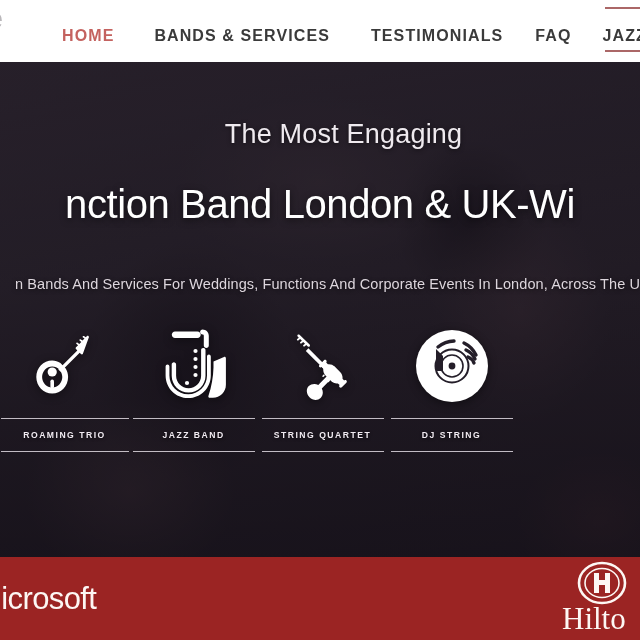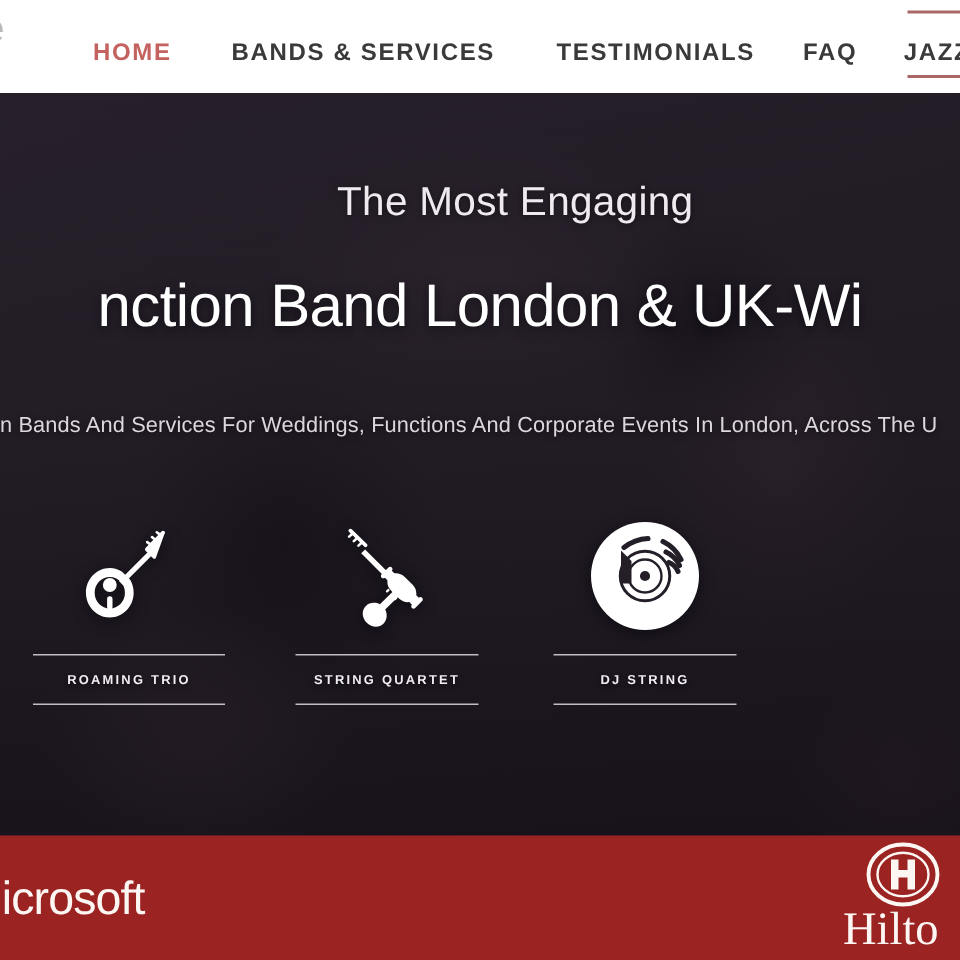--- a/index.html
+++ b/index.html
@@ -93,30 +93,30 @@
   .headline {
     position:absolute; top:120px; left:0; width:640px;
     text-align:center;
     font-size:40px; font-weight:400;
     color:#ffffff; letter-spacing:-.4px;
     white-space:nowrap;
     text-shadow:0 2px 7px rgba(0,0,0,.55);
   }
   .subhead {
     position:absolute; top:214px; left:0; width:640px;
-    text-align:left;
+    text-align:right;
     font-size:14.5px; font-weight:400;
     color:#ddd6dd; letter-spacing:.1px;
     white-space:nowrap;
     text-shadow:0 1px 4px rgba(0,0,0,.55);
   }
 
   
   .tiles {
-    position:absolute; top:276px; left:0;
+    position:absolute; top:258px; left:0;
     width:516px; height:140px;
     display:flex;
   }
   .tile {
     flex:1 1 0;
     display:flex; flex-direction:column;
     align-items:center;
     cursor:pointer;
   }
   .tile-icon {
@@ -221,20 +221,39 @@
             <path d="M61.6 8.2c-.5-.5-1.3-.5-1.8 0l-1.1 1.1-1.7-1.2c-.4-.3-.9-.2-1.2.2-.3.4-.2.9.2 1.2l1.5 1.1-2 2-1.7-1.2c-.4-.3-.9-.2-1.2.2-.3.4-.2.9.2 1.2l1.5 1.1-2 2-1.7-1.2c-.4-.3-.9-.2-1.2.2-.3.4-.2.9.2 1.2l1.5 1.1-2.1 2.1c-.5.5-.5 1.3 0 1.8l1.3 1.3-19 19 2.4 2.4 19-19 1.3 1.3c.5.5 1.3.5 1.8 0L61.6 10c.5-.5.5-1.3 0-1.8z"></path>
             <path d="M33.4 35.1c-2.4-1.6-5.2-2.5-8.2-2.5-8.8 0-15.9 7.4-15.9 16.5 0 9.1 7.1 16.5 15.9 16.5 8.8 0 15.9-7.4 15.9-16.5 0-3.2-.9-6.2-2.4-8.7l-5.3-5.3zm-8.2 24.5c-5.6 0-10.1-4.7-10.1-10.5s4.5-10.5 10.1-10.5 10.1 4.7 10.1 10.5-4.5 10.5-10.1 10.5z"></path>
             <circle cx="25.2" cy="44" r="4.6"></circle>
             <rect x="23.4" y="51.5" width="3.6" height="9" rx="1.8"></rect>
           </g>
         </svg>
       </div>
       <div class="tile-label">ROAMING TRIO</div>
     </div>
 
+    <div class="tile">
+      <div class="tile-icon">
+        <svg width="72" height="80" viewBox="0 0 72 80">
+          <g fill="#ffffff">
+            <path d="M17 5.5h22.5c1.8 0 3.2 1.4 3.2 3.2s-1.4 3.2-3.2 3.2H17c-1.8 0-3.2-1.4-3.2-3.2S15.2 5.5 17 5.5z"></path>
+            <path d="M44.6 3.5c3.4 0 6.2 2.8 6.2 6.2v9.8c0 1.4-1.1 2.5-2.5 2.5s-2.5-1.1-2.5-2.5V9.7c0-.7-.5-1.2-1.2-1.2-1.4 0-2.5-1.1-2.5-2.5s1.1-2.5 2.5-2.5z"></path>
+            <path d="M45 22c-1 0-1.9.8-1.9 1.9v25.8c0 6.9-5.6 12.5-12.5 12.5S18.1 56.6 18.1 49.7V38.5c0-1.2-1-2.2-2.2-2.2s-2.2 1-2.2 2.2v11.2c0 9.3 7.6 16.9 16.9 16.9 9.3 0 16.9-7.6 16.9-16.9V23.9c0-1.1-.9-1.9-1.9-1.9z"></path>
+            <path d="M50.9 28.5c-1 0-1.9.8-1.9 1.9v19c0 10.4-8.4 18.8-18.8 18.8-10.4 0-18.8-8.4-18.8-18.8v-8.9c0-1.1-.9-1.9-1.9-1.9s-1.9.8-1.9 1.9v8.9c0 12.5 10.1 22.6 22.6 22.6 12.5 0 22.6-10.1 22.6-22.6v-19c0-1.1-.9-1.9-1.9-1.9z"></path>
+            <path d="M55.5 35.5l10.5-4.6c.9-.4 1.9.3 1.9 1.3v26.6c0 7.2-5.8 13-13 13h-3.1c-1 0-1.7-1-1.4-1.9 3.2-9.3 4.8-18.8 5.1-28.4v-6z"></path>
+            <circle cx="37.5" cy="25" r="2.1"></circle>
+            <circle cx="37.5" cy="33" r="2.1"></circle>
+            <circle cx="37.5" cy="41" r="2.1"></circle>
+            <circle cx="37.5" cy="49" r="2.1"></circle>
+            <circle cx="29" cy="57" r="2.1"></circle>
+          </g>
+        </svg>
+      </div>
+      <div class="tile-label">JAZZ BAND</div>
+    </div>
 
     <div class="tile">
       <div class="tile-icon">
         <svg width="78" height="78" viewBox="0 0 78 78">
           <g fill="#ffffff">
             <path d="M15.5 7.8c-.5-.5-1.3-.5-1.8 0s-.5 1.3 0 1.8l1.1 1.1-1.6 1.4c-.4.3-.4.9-.1 1.2.3.4.9.4 1.2.1l1.8-1.5 1.8 1.8-1.6 1.4c-.4.3-.4.9-.1 1.2.3.4.9.4 1.2.1l1.8-1.5 1.8 1.8-1.6 1.4c-.4.3-.4.9-.1 1.2.3.4.9.4 1.2.1l1.8-1.5 1.5 1.5c.5.5 1.3.5 1.8 0s.5-1.3 0-1.8L15.5 7.8z"></path>
             <path d="M24.4 21.3L46 42.9l-2.6 2.6L21.8 23.9z"></path>
             <path d="M50.8 39.6c-1.9-1.9-4.4-2.7-6.9-2.4l-1.7-1.7c.6-.6.6-1.6 0-2.2-.6-.6-1.6-.6-2.2 0l-4.6 4.6c-.6.6-.6 1.6 0 2.2.6.6 1.6.6 2.2 0l1.7 1.7c-.3 2.5.5 5 2.4 6.9l.9.9-8.3 8.3c-3.2-1.7-7.1-1.2-9.5 1.2-2.9 2.9-2.6 7.8.7 11.1 3.3 3.3 8.2 3.6 11.1.7 2.4-2.4 2.9-6.3 1.2-9.5l8.3-8.3.9.9c1.9 1.9 4.4 2.7 6.9 2.4l1.7 1.7c-.6.6-.6 1.6 0 2.2.6.6 1.6.6 2.2 0l4.6-4.6c.6-.6.6-1.6 0-2.2-.6-.6-1.6-.6-2.2 0l-1.7-1.7c.3-2.5-.5-5-2.4-6.9l-4.9-4.9z"></path>
             <path d="M40.5 47.8c-.3-.3-.8-.3-1.1 0l-.9.9c-.3.3-.3.8 0 1.1.3.3.8.3 1.1 0l.9-.9c.3-.3.3-.8 0-1.1zM45.7 53c-.3-.3-.8-.3-1.1 0l-.9.9c-.3.3-.3.8 0 1.1.3.3.8.3 1.1 0l.9-.9c.3-.3.3-.8 0-1.1z"></path>
           </g>

